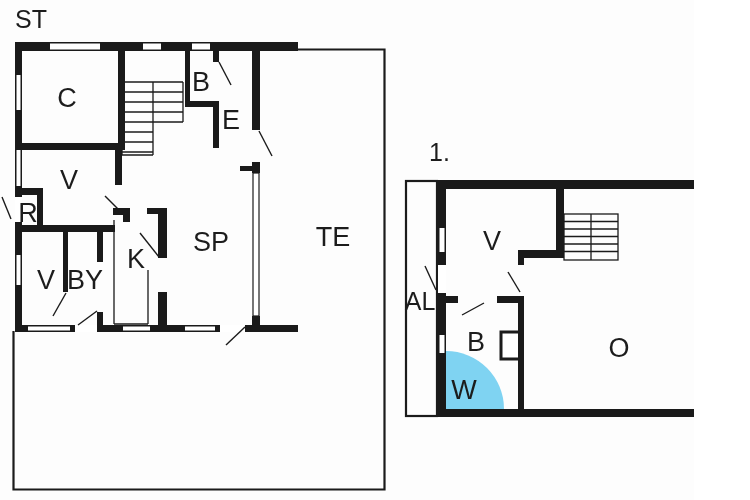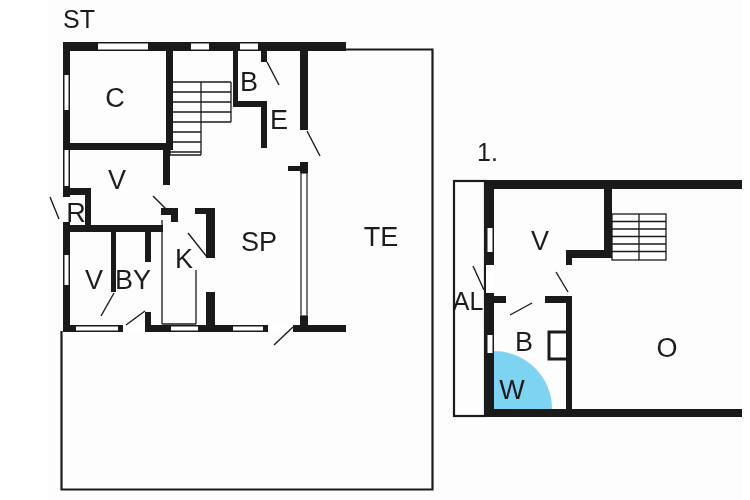--- a/index.html
+++ b/index.html
@@ -1,16 +1,16 @@
 <!DOCTYPE html>
 <html><head>
 <meta charset="utf-8">
 <style>
   html,body{margin:0;padding:0;background:#ffffff;}
-  .stage{position:relative;width:694px;height:500px;background:#fdfdfd;overflow:hidden;margin-left:48px;}
+  .stage{position:relative;width:694px;height:500px;background:#fdfdfd;overflow:hidden;}
   svg{position:absolute;left:0;top:0;}
   text{font-family:"Liberation Sans","DejaVu Sans",sans-serif;fill:#1c1c1c;}
   .room-label{font-size:27px;}
   .plan-title{font-size:25px;}
   .thin{stroke:#1b1b1b;stroke-width:1.3px;fill:none;}
   .outline{stroke:#1b1b1b;stroke-width:2.2px;fill:none;}
   .glaze{fill:#ffffff;stroke:#1b1b1b;stroke-width:1.2px;}
   .swing{stroke:#1b1b1b;stroke-width:1.4px;fill:none;}
   .fixture{stroke:#1b1b1b;stroke-width:3px;fill:#ffffff;}
 </style>

